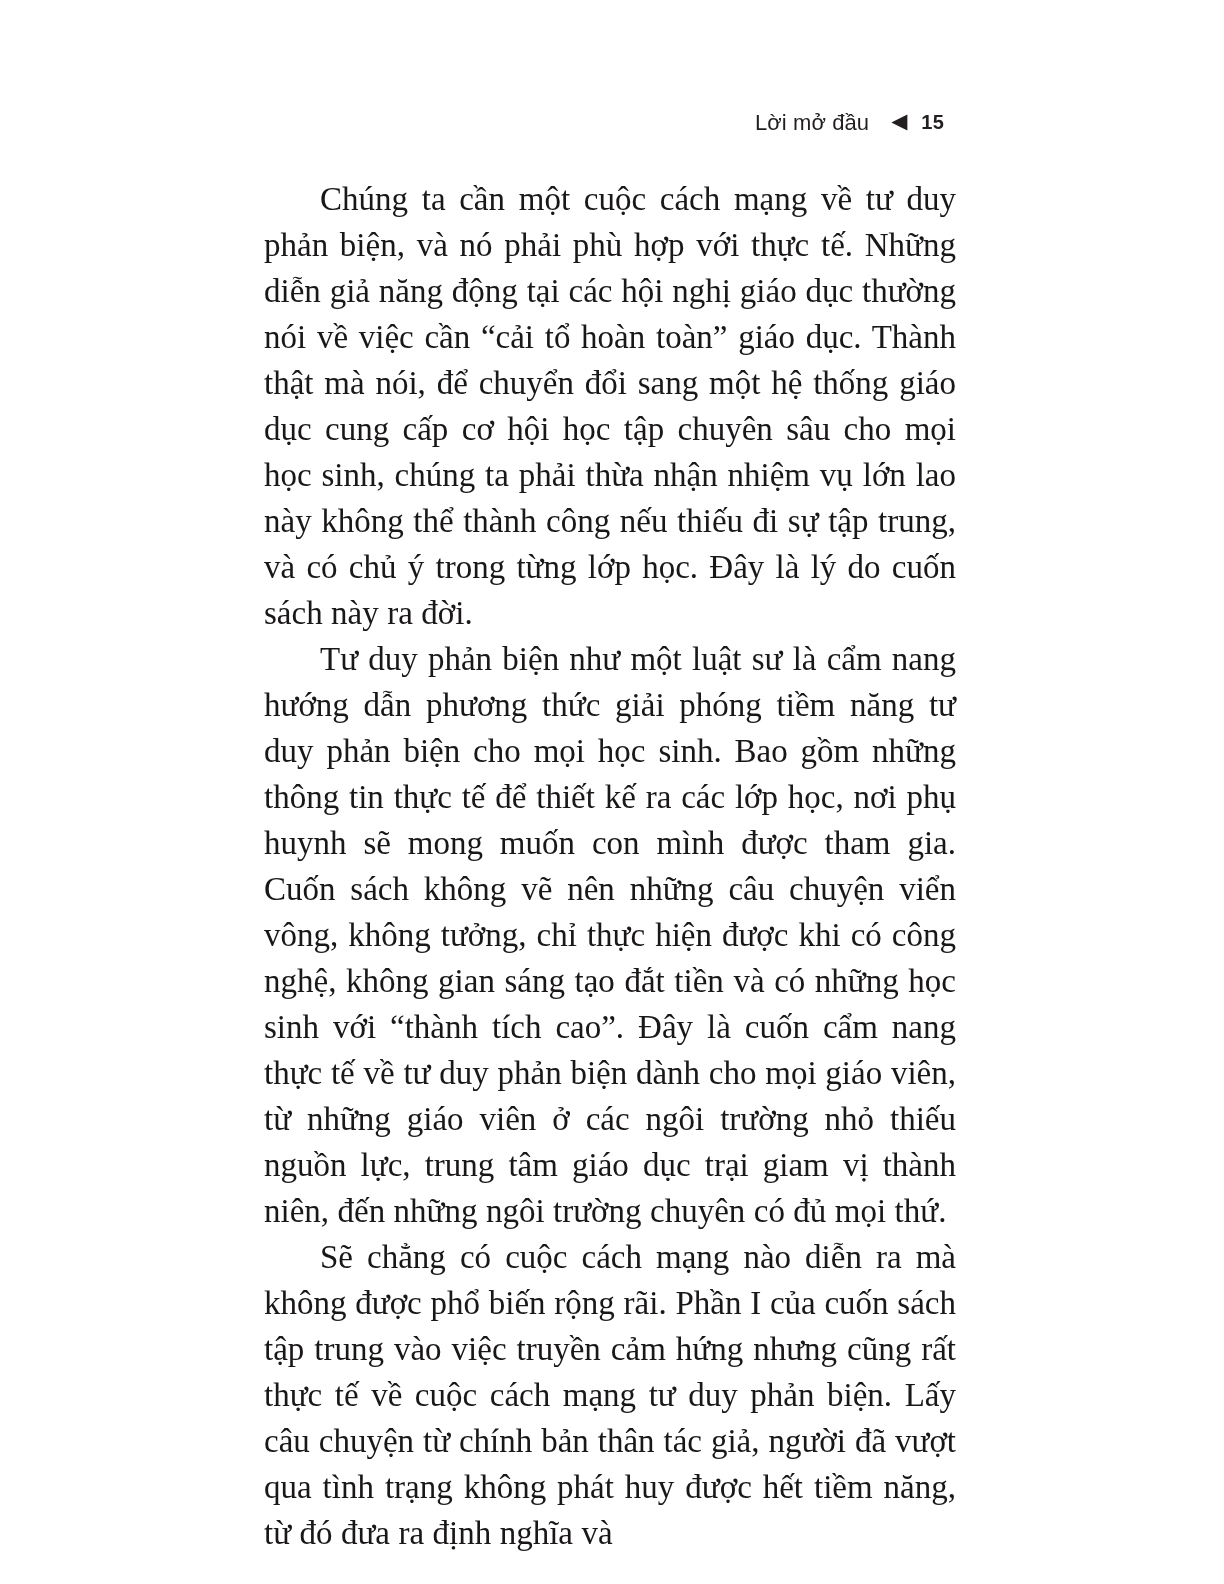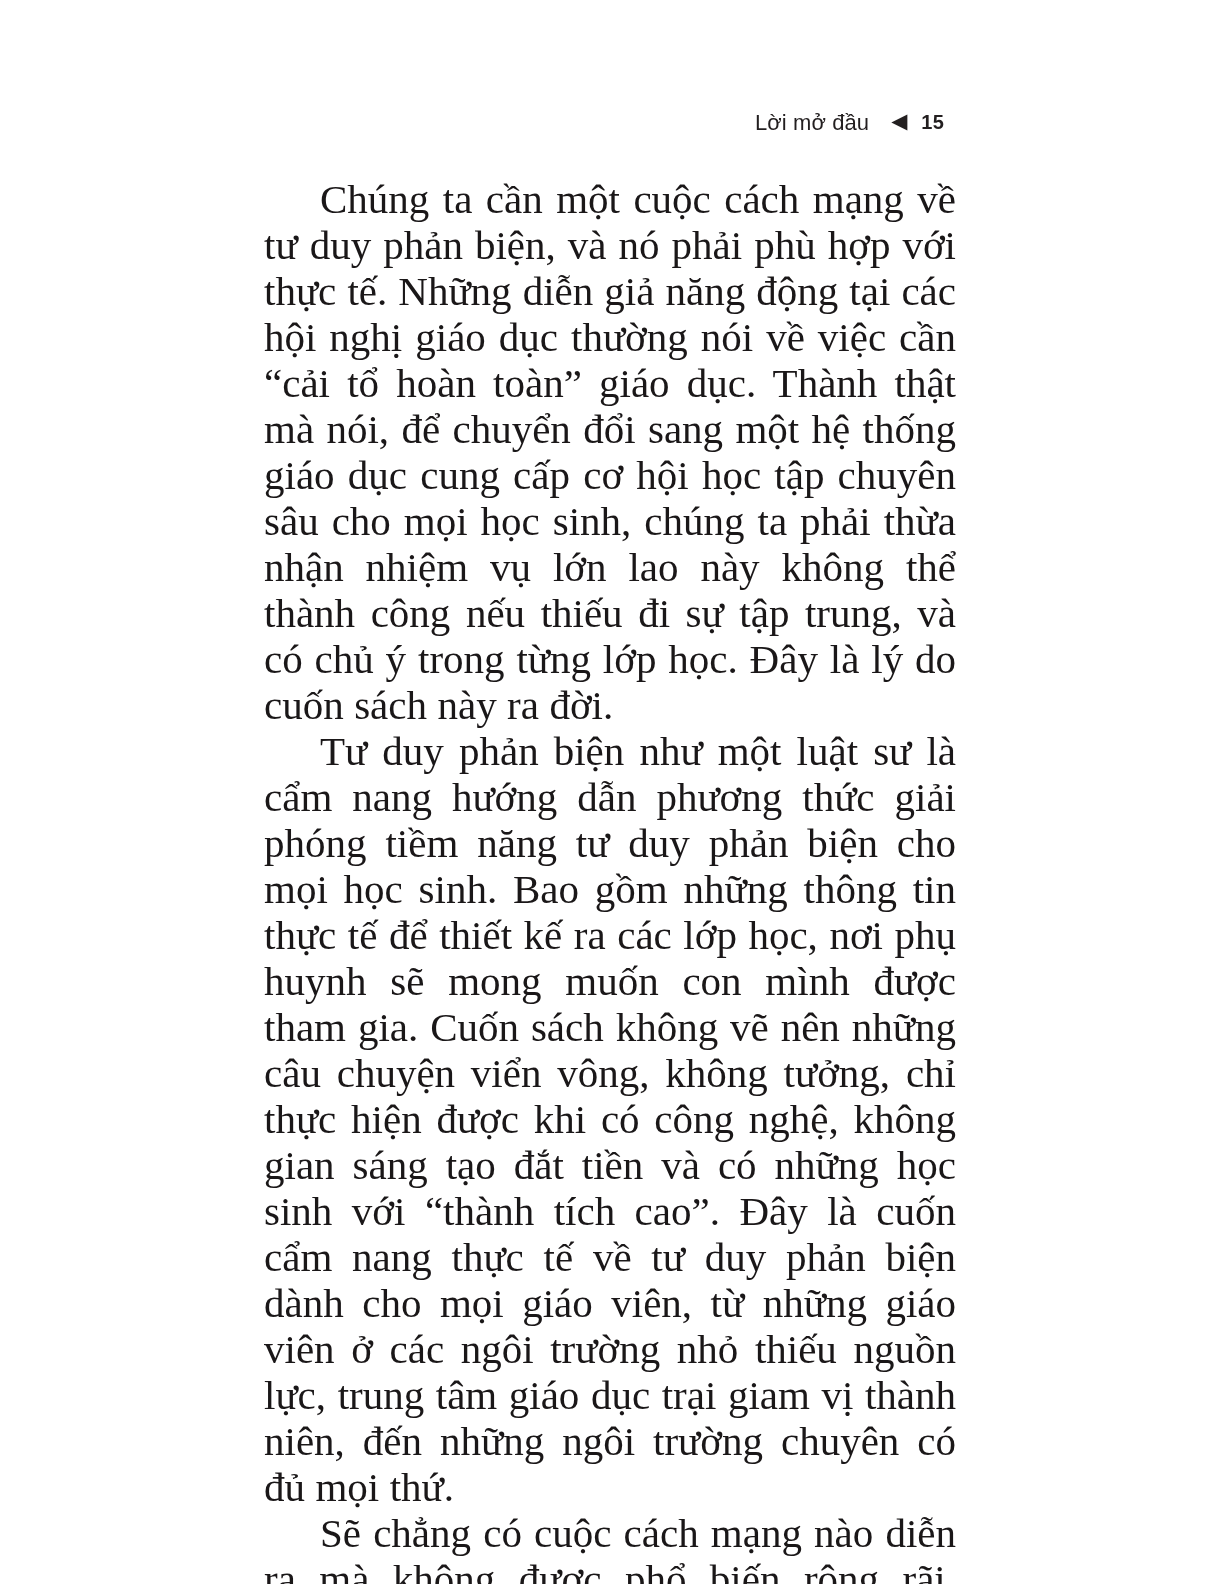--- a/index.html
+++ b/index.html
@@ -64,21 +64,21 @@
   .textblock {
     position: absolute;
     left: 264px;
     top: 176px;
     width: 692px;
   }
 
   .textblock p {
     margin: 0;
     font-family: "Liberation Serif", "DejaVu Serif", serif;
-    font-size: 41px;
+    font-size: 33px;
     line-height: 46px;
     color: #1a1718;
     text-align: justify;
     text-justify: inter-word;
     text-indent: 56px;
     hyphens: none;
     word-spacing: 0.2px;
   }
 
   .textblock p .title-italic {

